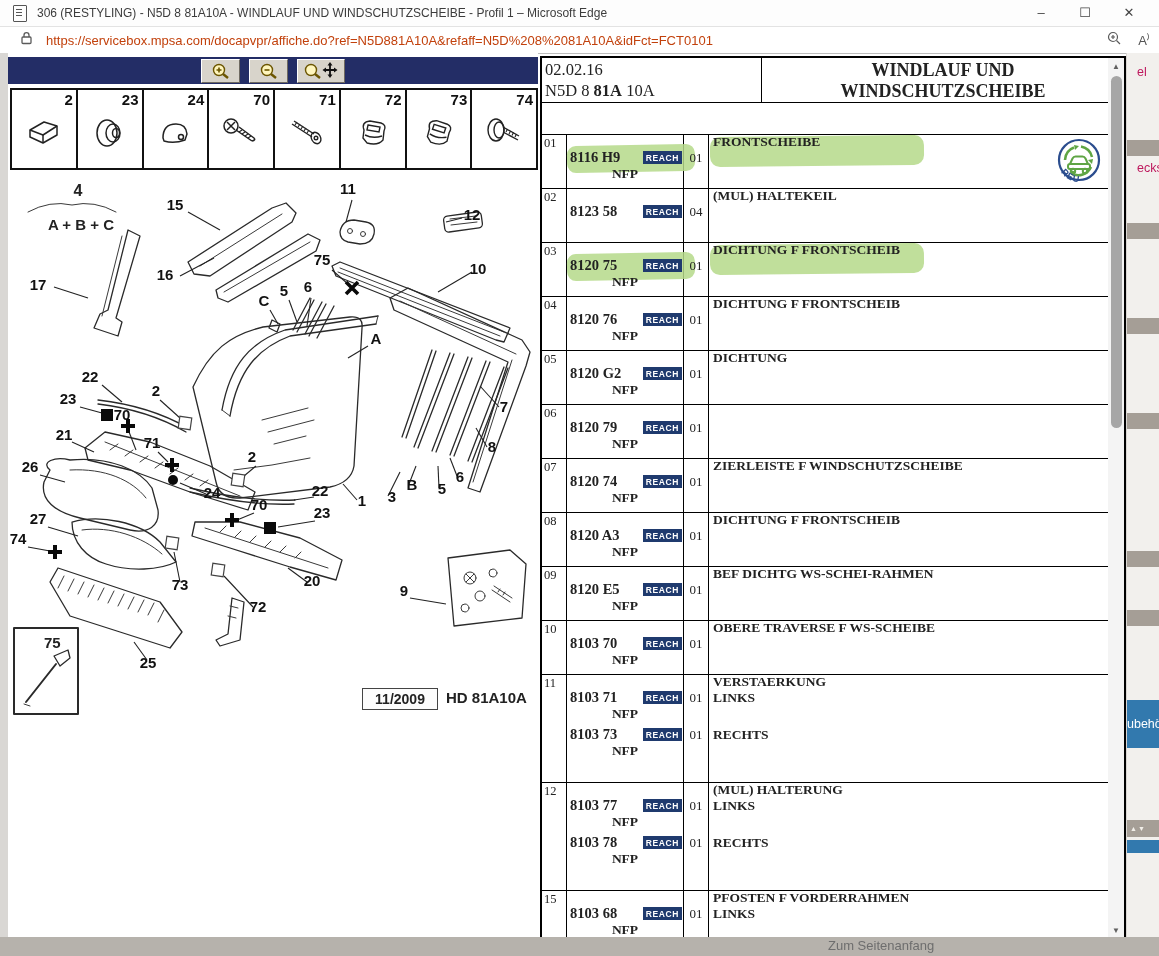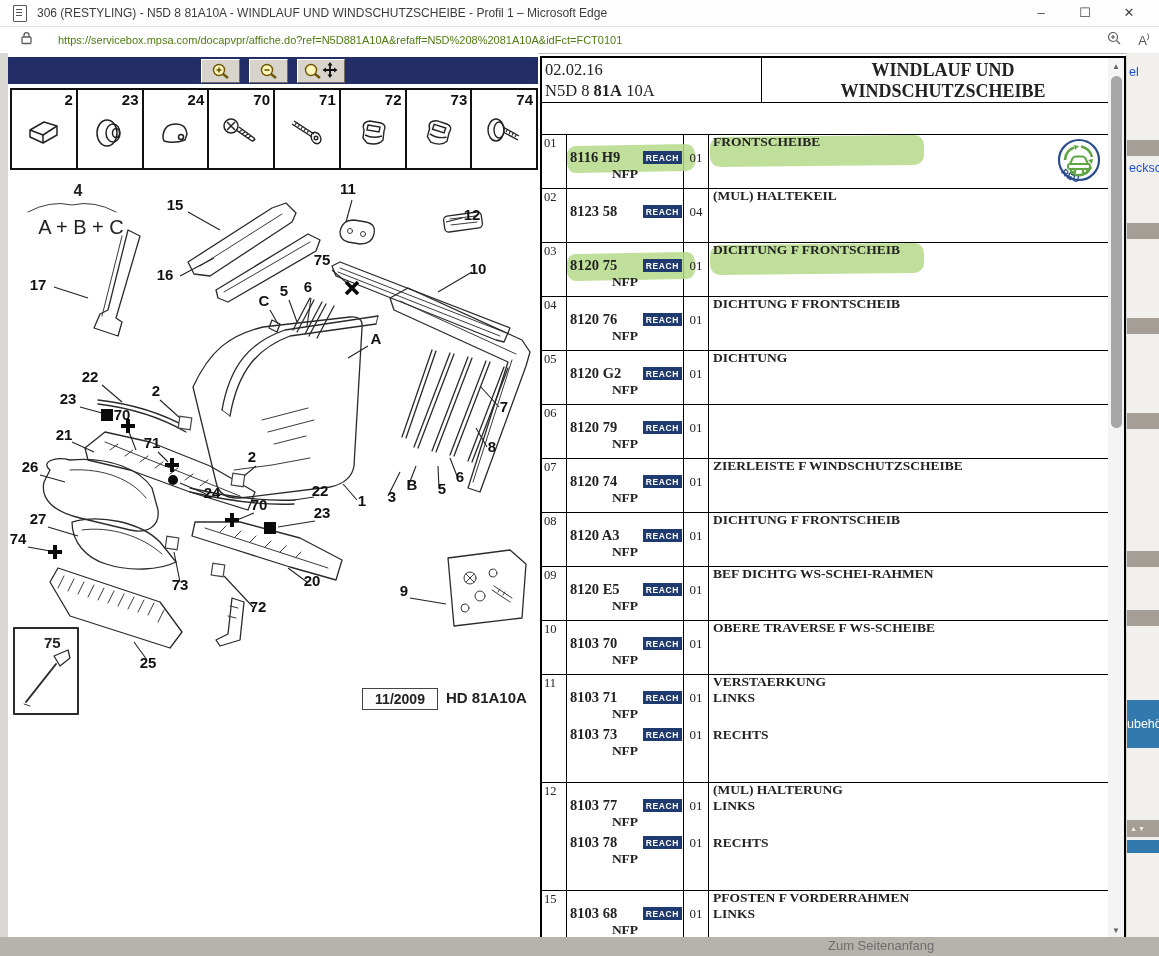--- a/index.html
+++ b/index.html
@@ -9,21 +9,21 @@
 
   
   #titlebar{left:0;top:0;width:1159px;height:26px;background:#fdfdfd;border-bottom:1px solid #e3e3e3;display:flex;align-items:center}
   #doc-icon{margin-left:13px;width:12px;height:15px;border:1.4px solid #555;border-radius:1px;position:relative}
   #doc-icon::before{content:"";position:absolute;left:2px;top:3px;width:6px;height:1.2px;background:#555;box-shadow:0 3px 0 #555,0 6px 0 #555}
   #win-title{margin-left:10px;font-size:12px;color:#3c3c3c;white-space:nowrap}
   .winbtn{width:44px;height:25px;display:flex;align-items:center;justify-content:center;font-size:13px;color:#444}
   #win-controls{position:absolute;right:8px;top:0;display:flex}
   #urlbar{left:0;top:27px;width:1159px;height:26px;background:#fff;border-bottom:1px solid #bdbdbd;display:flex;align-items:center}
   #lock-wrap{margin-left:20px;width:14px}
-  #url-text{margin-left:24px;font-size:11px;color:#4d7c0f;flex:1;white-space:nowrap;overflow:hidden}
+  #url-text{margin-left:12px;font-size:13px;color:#c2410c;flex:1;white-space:nowrap;overflow:hidden}
   .url-icon{width:30px;text-align:center;color:#555;font-size:13px}
 
   
   #left-gutter{left:0;top:53px;width:8px;height:884px;background:#d9d7d4}
   #viewer{left:8px;top:53px;width:530px;height:884px;background:#fff}
   #navybar{position:absolute;left:0;top:4px;width:530px;height:27px;background:#232d66;display:flex;align-items:center;justify-content:center;gap:9px}
   .zoombtn{width:37px;height:22px;background:#d8d4cb;border:1px solid #fff;border-right-color:#6f6a61;border-bottom-color:#6f6a61;display:flex;align-items:center;justify-content:center}
   #thumbstrip{position:absolute;left:2px;top:35px;width:524px;height:78px;border:2px solid #111;display:flex;background:#fff}
   .thumb{flex:1;border-right:2px solid #111;position:relative}
   .thumb:last-child{border-right:none}
@@ -74,21 +74,21 @@
   #tscroll{position:absolute;right:0;top:0;bottom:0;width:16px;background:#f4f4f4}
   #tscroll .arr{position:absolute;left:0;width:16px;height:15px;color:#606060;font-size:8px;
                 text-align:center;line-height:15px;background:#f4f4f4}
   #tscroll .arr.up{top:1px}
   #tscroll .arr.down{bottom:1px}
   #tthumb{position:absolute;left:2.5px;top:18px;width:11px;height:352px;background:#a6a6a6;border-radius:6px}
 
   
   #bgpage{left:1126px;top:53px;width:33px;height:884px;background:#f2f0ed;border-left:1px solid #d9d6d2}
   .bgbar{position:absolute;left:0;width:33px;height:16px;background:#a59e96}
-  .bgtext{position:absolute;left:2px;font-size:12.5px;color:#1d4ed8;white-space:nowrap}
+  .bgtext{position:absolute;left:10px;font-size:12.5px;color:#be185d;white-space:nowrap}
   #bg-accessory{position:absolute;left:0;top:647px;width:49px;height:48px;background:#3279ae;color:#fff;
                 font-size:12.5px;display:flex;align-items:center}
   #bg-sortbar{position:absolute;left:0;top:767px;width:33px;height:17px;background:#a59e96;color:#f2efe9;
               font-size:7px;letter-spacing:1px;line-height:17px;padding-left:3px}
   #bg-bluebar{position:absolute;left:0;top:787px;width:33px;height:13px;background:#3279ae}
 
   
   #bottomstrip{left:0;top:937px;width:1159px;height:19px;background:#b6b2ac}
   #back-top{position:absolute;left:828px;top:1px;font-size:13px;color:#6e6e6e}
 </style>
@@ -414,21 +414,21 @@
           <rect x="91" y="239" width="12" height="12" fill="#0a0a0a"></rect>
           <rect x="254" y="352" width="12" height="12" fill="#0a0a0a"></rect>
           <rect x="169" y="247" width="12" height="12" fill="#fff" stroke="#444" stroke-width="1.2" transform="rotate(8 175 253)"></rect>
           <rect x="222" y="304" width="12" height="12" fill="#fff" stroke="#444" stroke-width="1.2" transform="rotate(8 228 310)"></rect>
           <rect x="156" y="367" width="12" height="12" fill="#fff" stroke="#444" stroke-width="1.2" transform="rotate(8 162 373)"></rect>
           <rect x="202" y="394" width="12" height="12" fill="#fff" stroke="#444" stroke-width="1.2" transform="rotate(8 208 400)"></rect>
         </g>
     </svg>
     
     <div class="abs" id="legend-num" style="position:absolute;left:56px;top:12px;width:24px;text-align:center">4</div>
-    <div style="position:absolute;left:16px;top:46px;width:110px;text-align:center;font-weight:normal;font-size:20px">A + B + C</div>
+    <div style="position:absolute;left:16px;top:46px;width:110px;text-align:center;font-weight:bold;font-size:15px">A + B + C</div>
     <div style="position:absolute;left:34px;top:464px;font-weight:bold;font-size:15px">75</div>
     <div style="position:absolute;left:352px;top:518px;width:74px;height:20px;border:1px solid #444;text-align:center;font-weight:bold;font-size:14px;line-height:20px;background:#fcfcfc">11/2009</div>
     <div style="position:absolute;left:436px;top:519px;font-weight:bold;font-size:15px">HD 81A10A</div>
   </div>
 </div>
 
 <div class="abs" id="ptable">
   <div id="thead">
     <div id="thead-left">
       <div>02.02.16</div>

